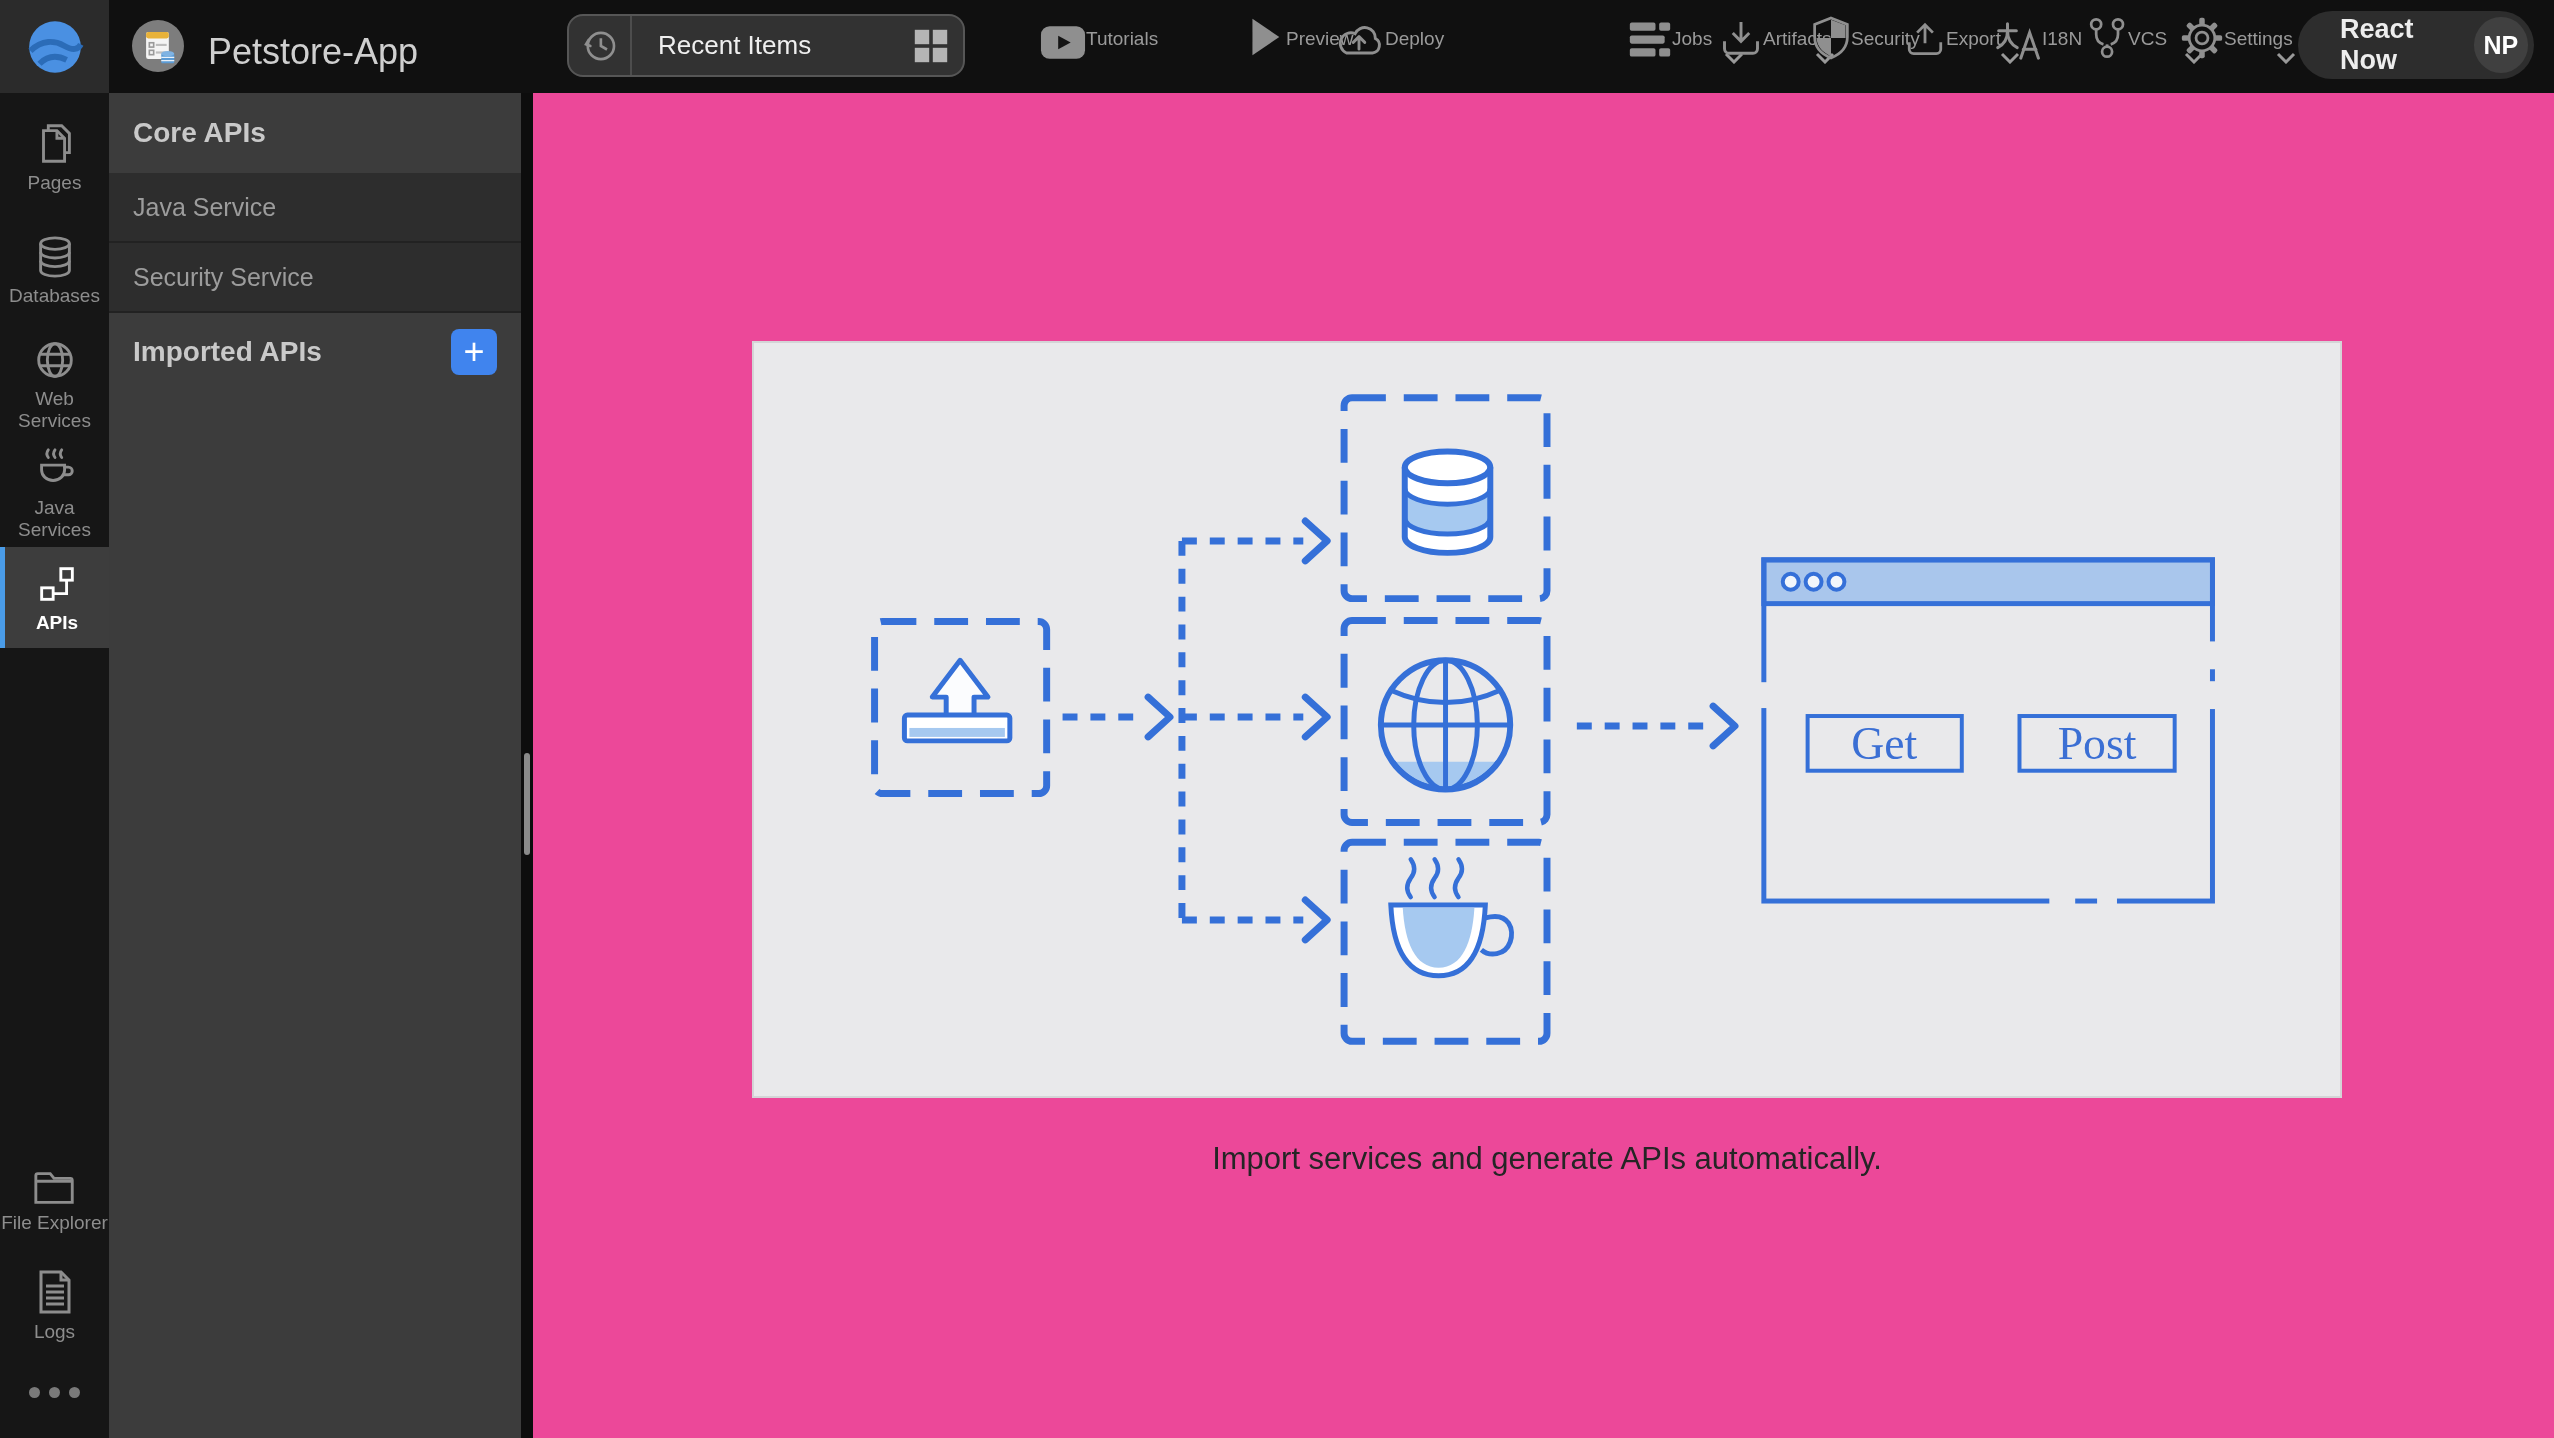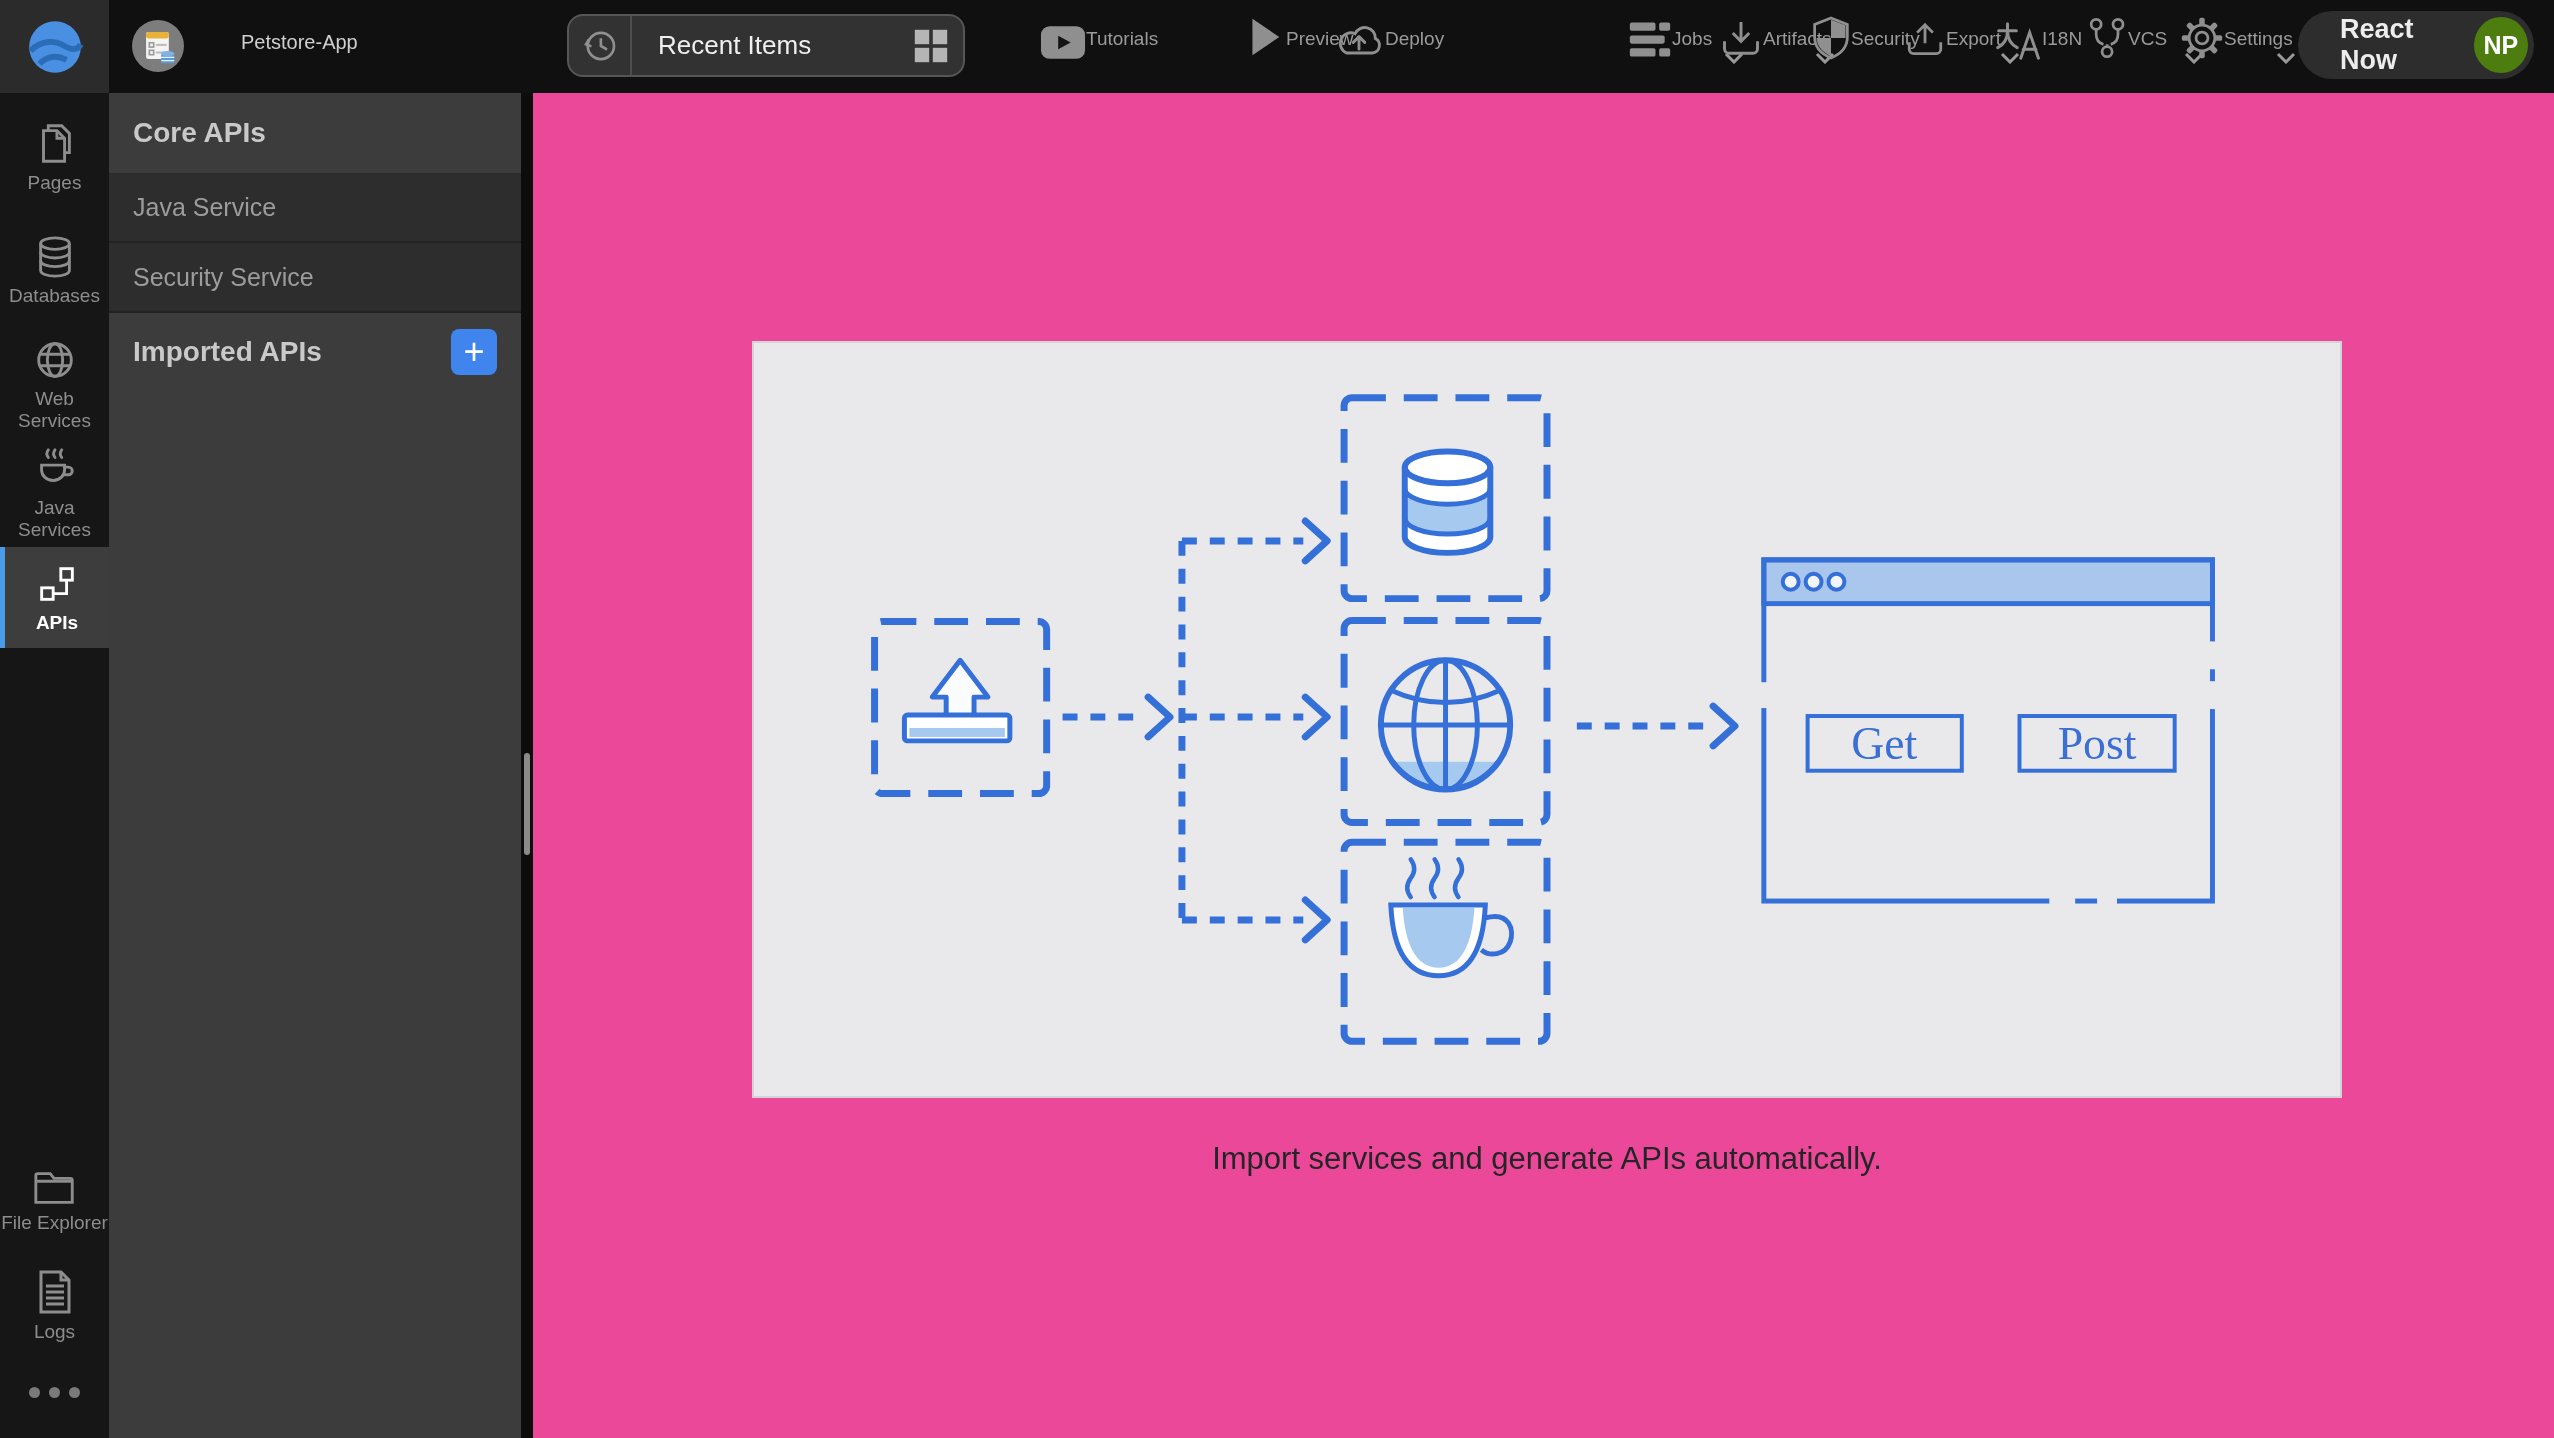--- a/index.html
+++ b/index.html
@@ -5,40 +5,40 @@
   * { margin:0; padding:0; box-sizing:border-box; }
   html,body { width:2554px; height:1438px; overflow:hidden; background:#fff;
     font-family:"Liberation Sans", sans-serif; }
   .stage { position:relative; width:2554px; height:1438px; }
 
   
   .topbar { position:absolute; top:0; left:0; width:2554px; height:93px; background:#101010; z-index:5; }
   .logo-tile { position:absolute; left:0; top:0; width:109px; height:93px; background:#2b2b2b;
     display:flex; align-items:center; justify-content:center; cursor:pointer; }
   .app-icon { position:absolute; left:132px; top:20px; }
-  .app-title { position:absolute; left:208px; top:31px; font-size:20px; color:#cfcfcf;margin-left:33px; }
+  .app-title { position:absolute; left:208px; top:31px; font-size:36px; color:#cfcfcf; }
 
   .recent { position:absolute; left:567px; top:14px; width:398px; height:63px; background:#323232;
     border:2px solid #565656; border-radius:16px; display:flex; align-items:center; }
   .recent-clock { width:63px; height:100%; border-right:2px solid #4d4d4d;
     display:flex; align-items:center; justify-content:center; }
   .recent-label { margin-left:26px; font-size:26px; color:#efefef; }
   .recent-grid { margin-left:auto; margin-right:14px; display:flex; }
 
   .tb-item { position:absolute; top:12px; display:flex; align-items:center;
     color:#9a9a9a; font-size:19px; cursor:pointer; }
   .tb-item .ic { height:48px; display:flex; align-items:flex-end; justify-content:center; color:#8f8f8f; }
   .tb-item .lbl { margin-top:6px; white-space:nowrap; }
   .caret { position:absolute; right:-26px; top:40px; }
 
   .react-pill { position:absolute; left:2298px; top:11px; width:236px; height:68px; background:#2d2d2d;
     border-radius:34px; display:flex; align-items:center; cursor:pointer; }
   .react-label { margin-left:42px; font-size:27px; font-weight:bold; color:#ededed; }
   .avatar { margin-left:auto; margin-right:6px; width:56px; height:56px; border-radius:50%;
-    background:#4d7c0f; color:#fff; font-size:25px; font-weight:bold;
+    background:#404040; color:#fff; font-size:25px; font-weight:bold;
     display:flex; align-items:center; justify-content:center; }
 
   
   .side { position:absolute; left:0; top:93px; width:109px; height:1345px; background:#161616;
     display:flex; flex-direction:column; align-items:center; z-index:4; }
   .side-item { width:109px; display:flex; flex-direction:column; align-items:center; color:#8d8d8d;
     cursor:pointer; text-align:center; }
   .side-item .lbl { margin-top:5px; font-size:19px; line-height:22px; }
   .side-item.active { background:#3d3d3d; border-left:5px solid #4a9ce8; padding:14px 0;
     color:#ffffff; }

